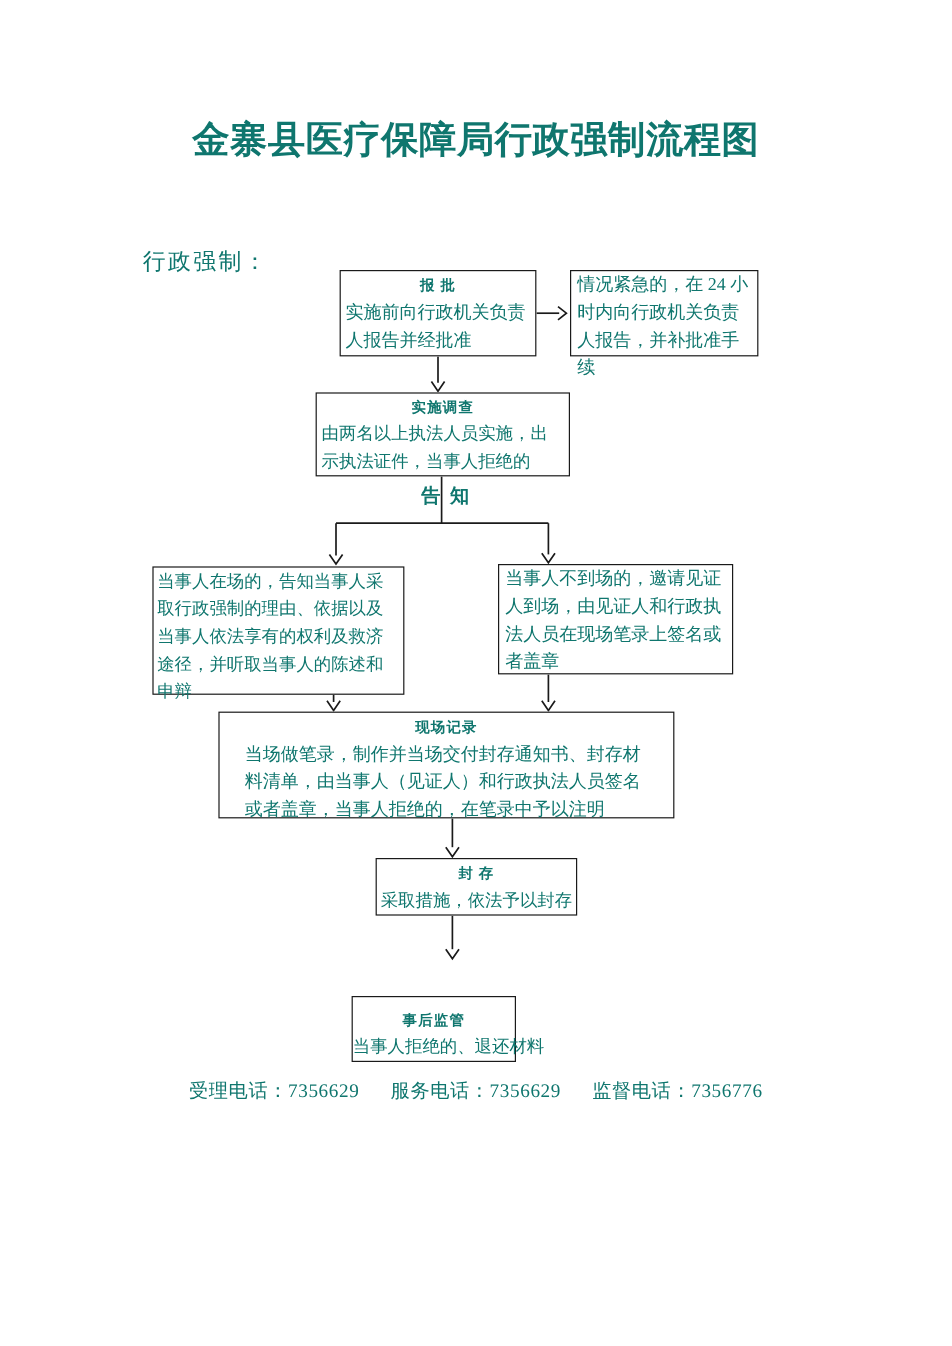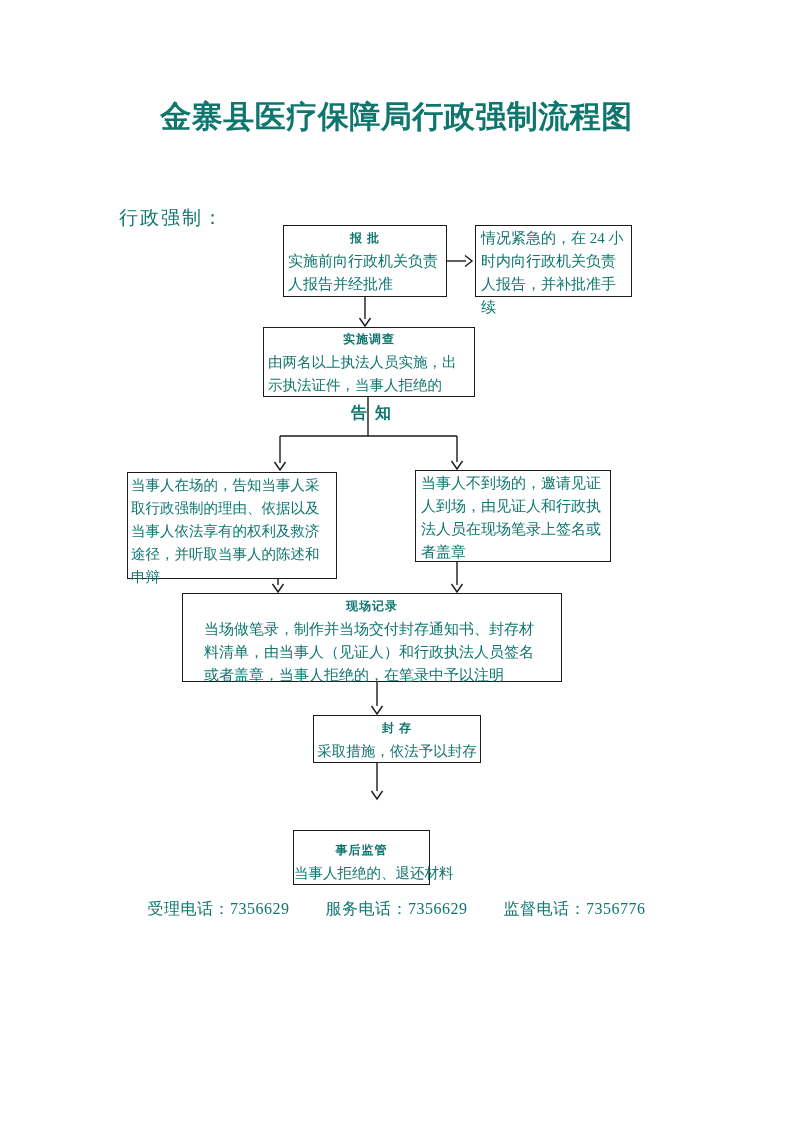--- a/index.html
+++ b/index.html
@@ -76,21 +76,21 @@
     font-size: 16px;
     letter-spacing: 2px;
   }
   .footer {
     position: absolute;
     top: 899px;
     left: 0;
     width: 100%;
     display: flex;
     justify-content: center;
-    gap: 36px;
+    gap: 26px;
     font-size: 16px;
     letter-spacing: 0.5px;
   }
   .footer span { white-space: nowrap; }
 </style>
 </head>
 <body>
 
 <div class="page">
 

